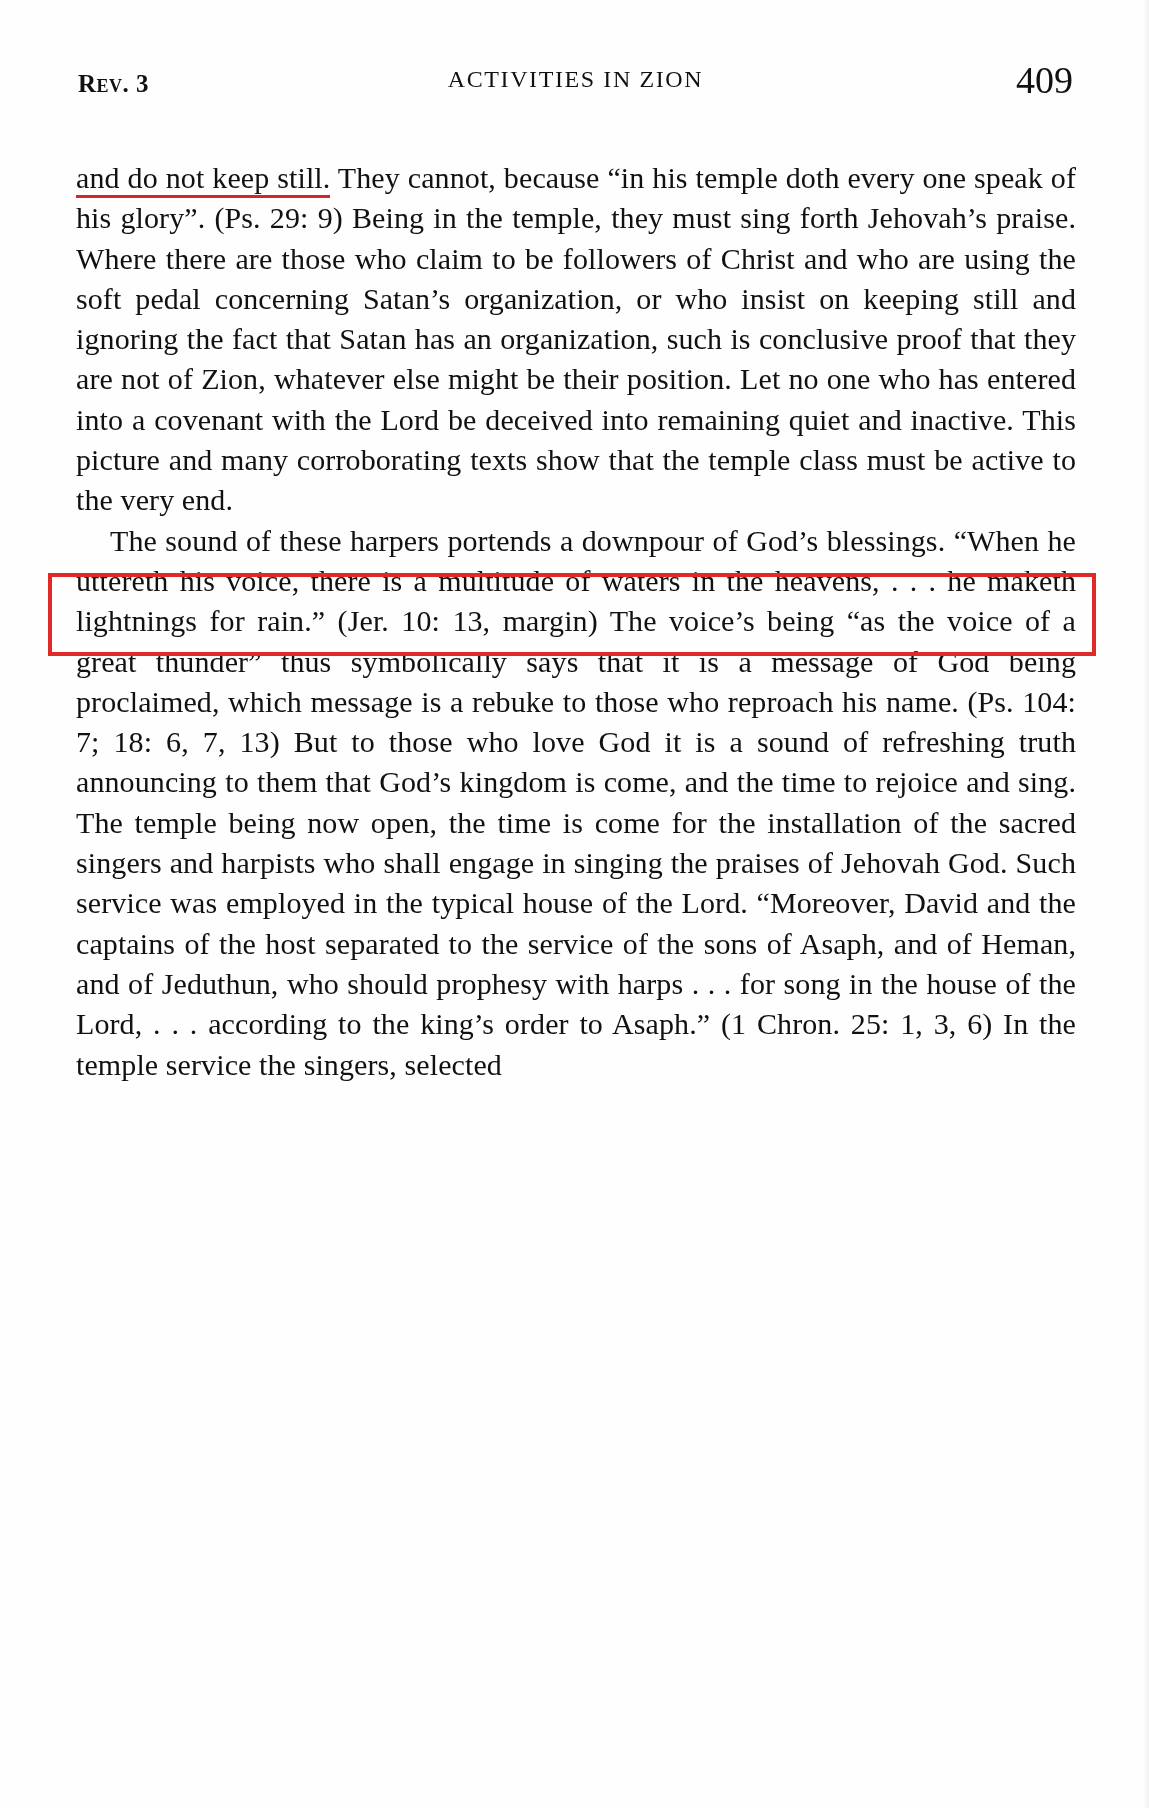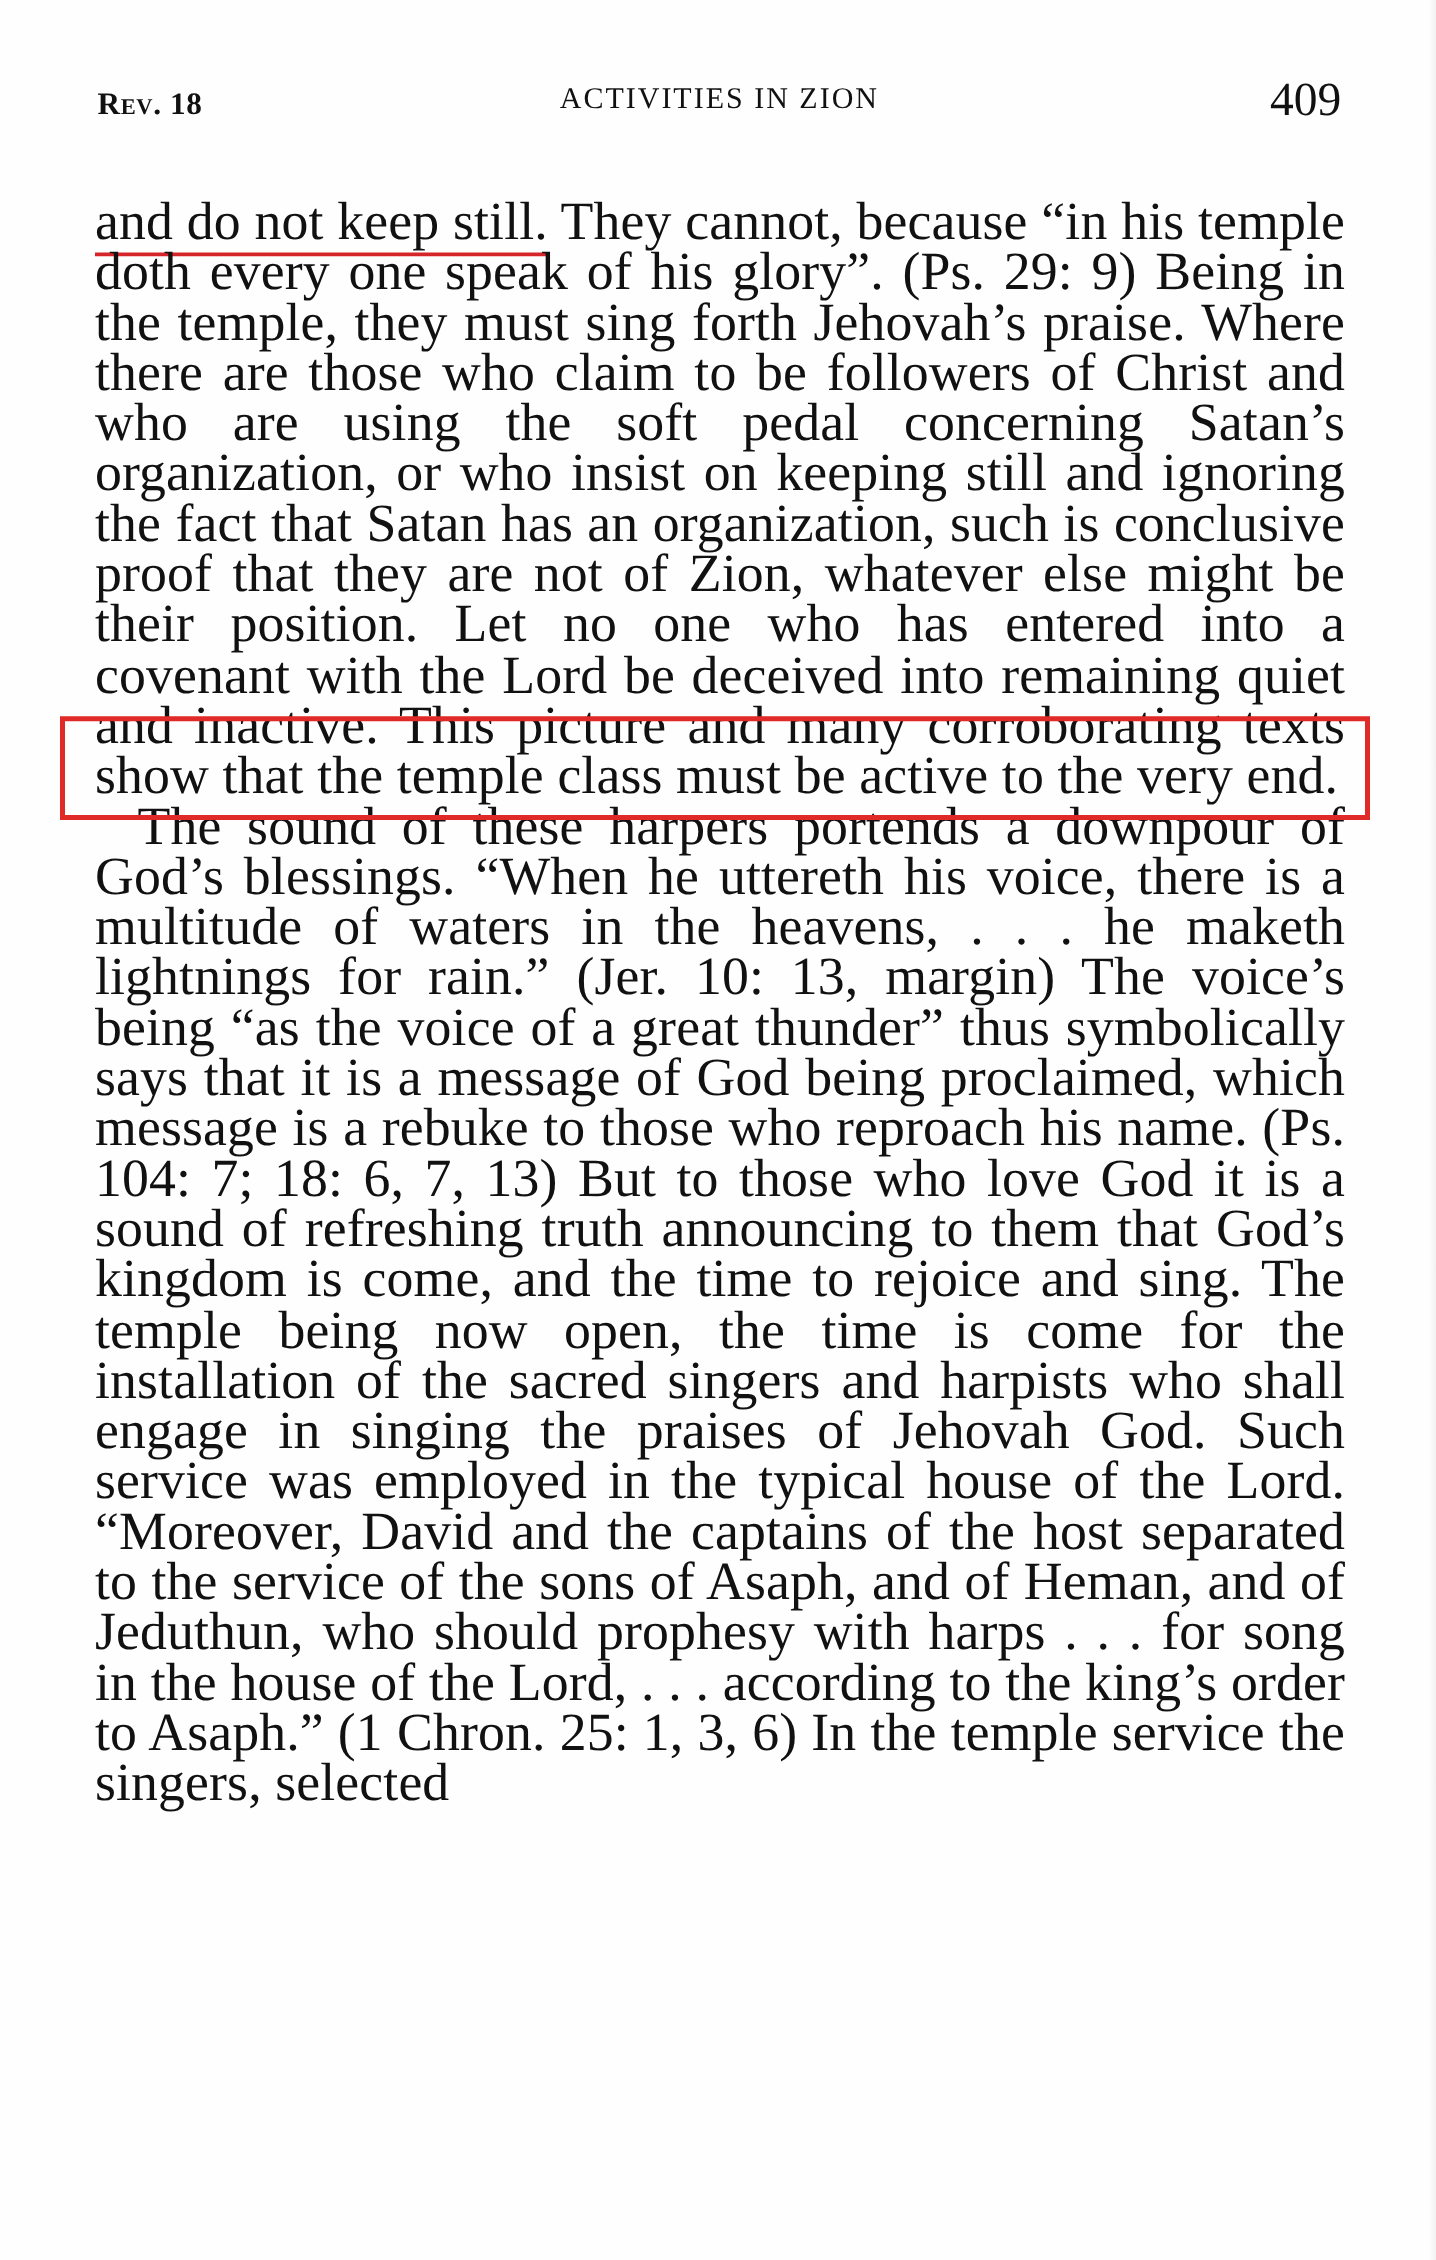--- a/index.html
+++ b/index.html
@@ -56,21 +56,21 @@
     top: 0;
     font-size: 38px;
     font-weight: normal;
     white-space: nowrap;
   }
   .body-text {
     position: absolute;
     left: 76px;
     top: 158px;
     width: 1000px;
-    font-size: 43px;
+    font-size: 30px;
     line-height: 40.3px;
     text-align: justify;
     text-justify: inter-word;
     letter-spacing: 0.1px;
   }
   .body-text p {
     margin: 0;
   }
   .para-indent {
     text-indent: 34px;
@@ -97,21 +97,21 @@
     height: 1808px;
     background: linear-gradient(to right, rgba(255,255,255,0), rgba(240,240,240,0.9));
   }
 </style>
 </head>
 <body>
 
 <div class="page">
 
   <div class="header">
-    <div class="header-left">Rev. 18</div>
+    <div class="header-left">Rev. 3</div>
     <div class="header-center">ACTIVITIES IN ZION</div>
     <div class="header-right">409</div>
   </div>
 
   <div class="body-text">
     <p><span class="underline-phrase">and do not keep still.</span><span> They cannot, because “in his temple doth every one speak of his glory”. (Ps. 29: 9) Being in the temple, they must sing forth Jehovah’s praise. Where there are those who claim to be followers of Christ and who are using the soft pedal concerning Satan’s organization, or who insist on keeping still and ignoring the fact that Satan has an organization, such is conclusive proof that they are not of Zion, whatever else might be their position. Let no one who has entered into a covenant with the Lord be deceived into remaining quiet and inactive. This picture and many corroborating texts show that the temple class must be active to the very end.</span></p>
     <p class="para-indent">The sound of these harpers portends a downpour of God’s blessings. “When he uttereth his voice, there is a multitude of waters in the heavens, . . . he maketh lightnings for rain.” (Jer. 10: 13, margin) The voice’s being “as the voice of a great thunder” thus symbolically says that it is a message of God being proclaimed, which message is a rebuke to those who reproach his name. (Ps. 104: 7; 18: 6, 7, 13) But to those who love God it is a sound of refreshing truth announcing to them that God’s kingdom is come, and the time to rejoice and sing. The temple being now open, the time is come for the installation of the sacred singers and harpists who shall engage in singing the praises of Jehovah God. Such service was employed in the typical house of the Lord. “Moreover, David and the captains of the host separated to the service of the sons of Asaph, and of Heman, and of Jeduthun, who should prophesy with harps . . . for song in the house of the Lord, . . . according to the king’s order to Asaph.” (1 Chron. 25: 1, 3, 6) In the temple service the singers, selected</p>
   </div>
 
   <div class="hl-box"></div>

